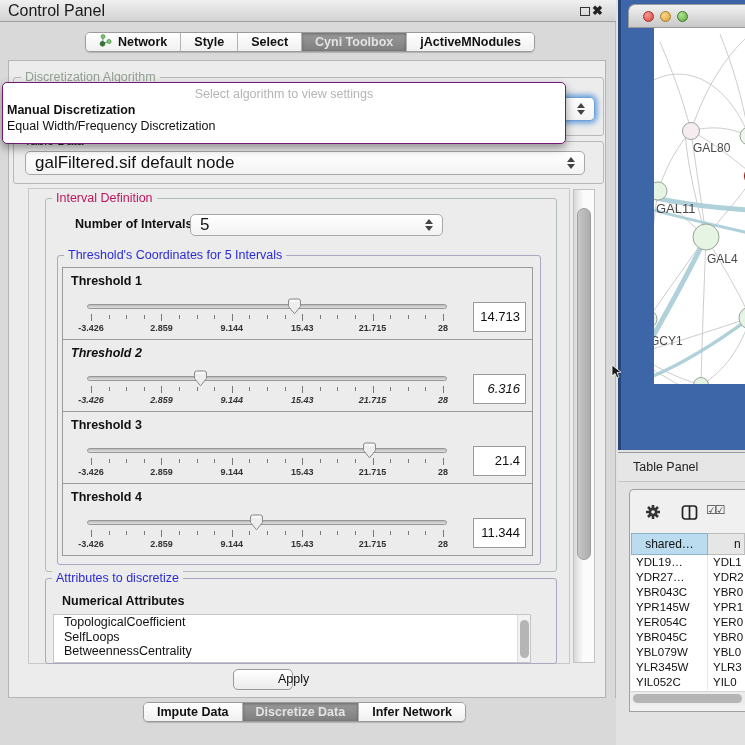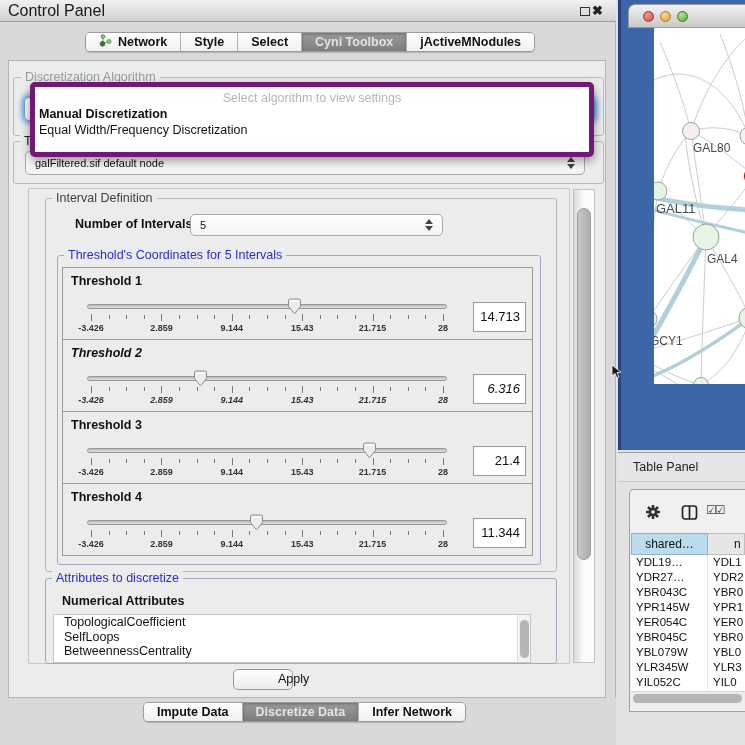--- a/index.html
+++ b/index.html
@@ -22,35 +22,35 @@
   .top-tabs{left:85px;top:32px;}
   .bottom-strip{left:0;top:698px;width:616px;height:47px;background:#d9d9d9;}
   .bottom-tabs{left:143px;top:702px;}
   .net-ico{margin-right:6px;}
 
   .content-box{left:8px;top:60px;width:598px;height:638px;background:#ececec;border:1px solid #b4b4b4;}
 
   
   .group{border:1px solid #b9b9b9;border-radius:3px;}
   .group-title{position:absolute;top:-8px;left:6px;background:#ececec;padding:0 4px;font-size:12.5px;line-height:15px;}
-  .t-green{color:#404040;}
+  .t-green{color:#be185d;}
   .t-blue{color:#2b2bd6;}
   .t-dim{color:#93a093;}
   .t-dark{color:#222;}
 
   
-  .combo{background:linear-gradient(#ffffff,#f3f3f3);border:1px solid #a8a8a8;border-radius:5px;font-size:11px;color:#111;display:flex;align-items:center;padding:0 22px 0 9px;}
+  .combo{background:linear-gradient(#ffffff,#f3f3f3);border:1px solid #a8a8a8;border-radius:5px;font-size:17px;color:#111;display:flex;align-items:center;padding:0 22px 0 9px;}
   .spinner{position:absolute;right:9px;top:50%;transform:translateY(-50%);width:8px;height:12px;}
   .spinner i{position:absolute;left:0;width:0;height:0;border-left:4px solid transparent;border-right:4px solid transparent;}
   .spinner .up{top:0;border-bottom:5px solid #444;}
   .spinner .dn{bottom:0;border-top:5px solid #444;}
   .focus-ring{box-shadow:0 0 5px 2.5px rgba(90,150,220,.85);border-color:#6a9fd8;}
 
   
-  .popup{left:30px;top:82px;width:564px;height:75px;background:#fff;border:5px solid #701a75;border-radius:5px;box-shadow:0 4px 10px rgba(0,0,0,.4);z-index:50;}
+  .popup{left:2px;top:82px;width:564px;height:62px;background:#fff;border:1px solid #701a75;border-radius:5px;box-shadow:0 4px 10px rgba(0,0,0,.4);z-index:50;}
   .popup-prompt{position:absolute;top:4px;left:0;width:100%;text-align:center;color:#b5b5b5;font-size:12.5px;}
   .popup-opt{position:absolute;left:4px;font-size:12.5px;color:#111;white-space:nowrap;}
   .popup-opt.b{font-weight:bold;top:20px;}
   .popup-opt.r{top:36px;}
 
   
   .viewport{left:28px;top:188px;width:542px;height:476px;border:1px solid #c8c8c8;}
   .vscroll-track{left:573px;top:189px;width:22px;height:474px;background:linear-gradient(to right,#d9d9d9,#fbfbfb 45%);border:1px solid #c2c2c2;}
   .vscroll-thumb{left:577px;top:208px;width:14px;height:352px;background:linear-gradient(to right,#c6c6c6,#adadad);border:1px solid #9d9d9d;border-radius:7px;}
 

